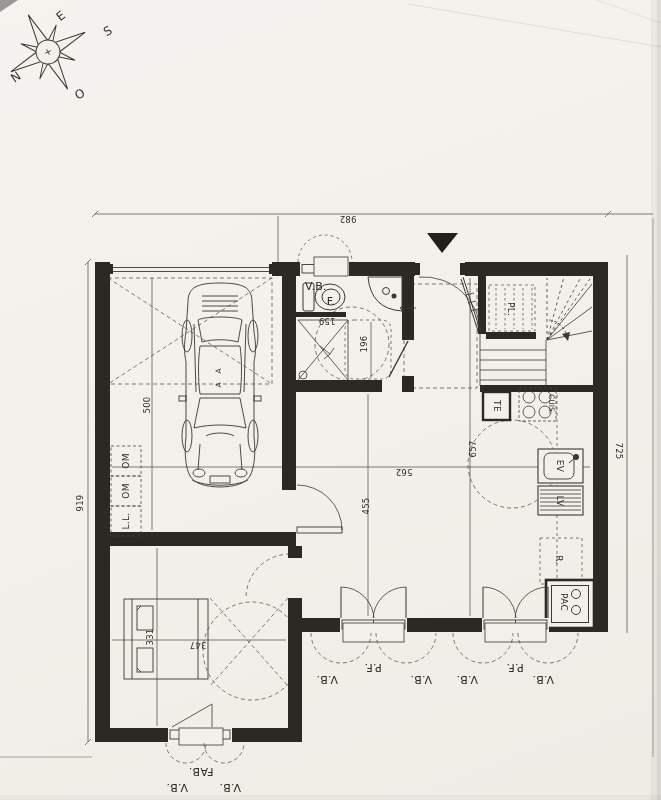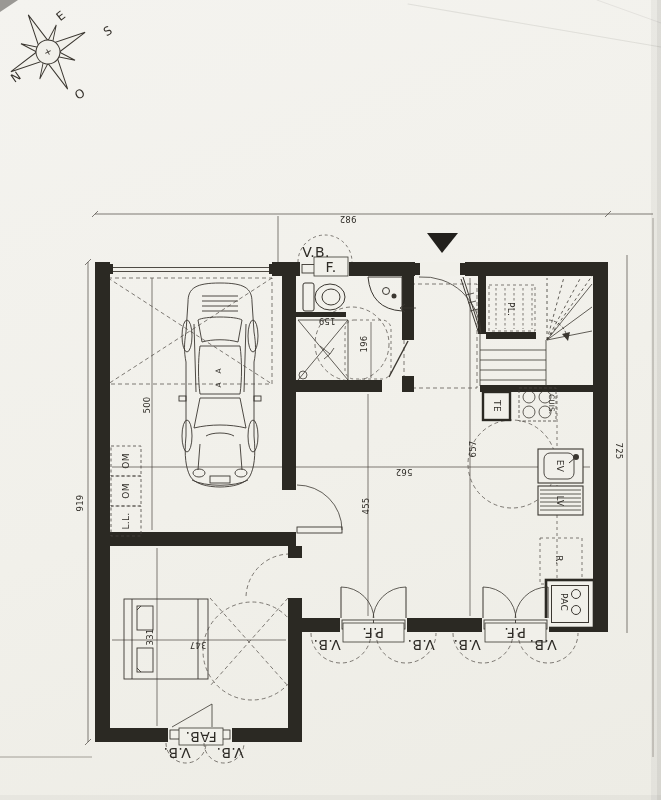--- a/index.html
+++ b/index.html
@@ -9,21 +9,21 @@
     font-family:"DejaVu Sans",sans-serif;
   }
   .sheet svg{position:absolute;left:0;top:0;}
   .lbl{
     position:absolute;color:#2e2b26;white-space:nowrap;line-height:1;
     font-size:9px;letter-spacing:.3px;
     transform:translate(-50%,-50%) rotate(var(--r,0deg));
     transform-origin:center center;
   }
   .dim{font-size:8.5px;letter-spacing:.2px;}
-  .tag{font-size:14px;}
+  .tag{font-size:11px;margin-top:34px;}
   .tiny{font-size:7.5px;letter-spacing:0;}
   .cmp{font-size:12px;color:#35312b;}
 </style>
 </head>
 <body>
 
 <div class="sheet">
 
 <svg width="661" height="800" viewBox="0 0 661 800">
 

